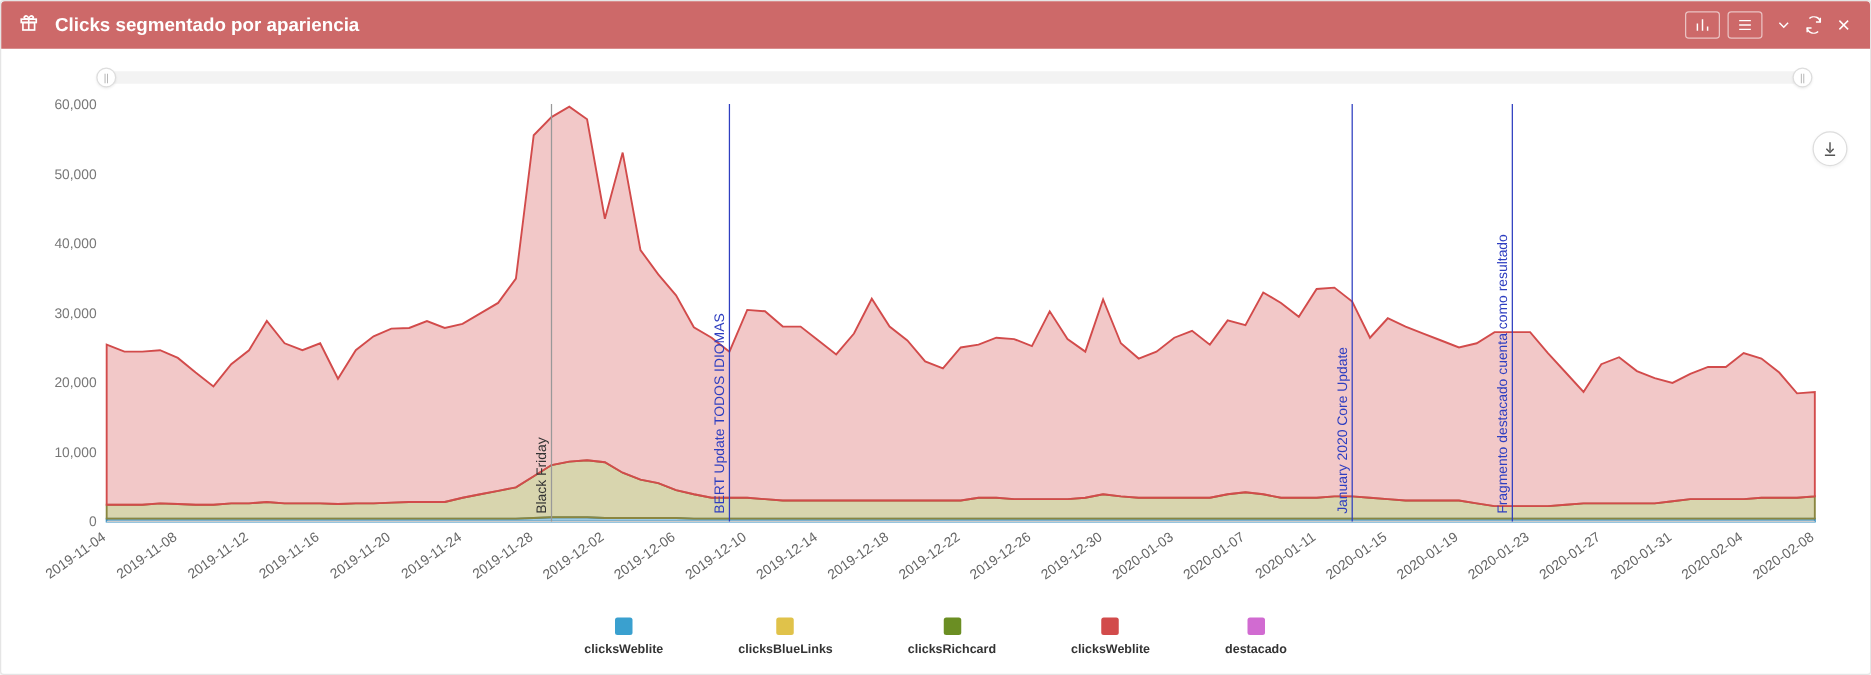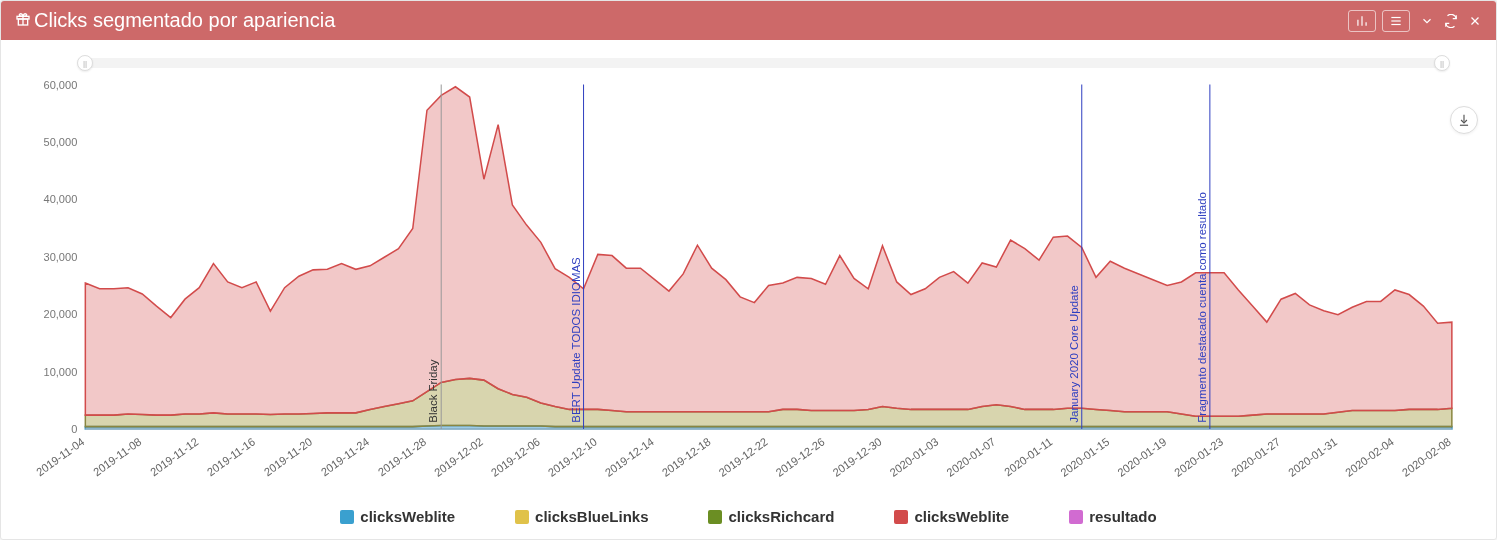--- a/index.html
+++ b/index.html
@@ -26,23 +26,23 @@
     color: #fff;
     padding: 8px 14px;
     display: flex;
     align-items: center;
     justify-content: space-between;
     border-radius: 3px 3px 0 0;
   }
   .panel-title {
     display: flex;
     align-items: center;
-    gap: 3px;
-    font-size: 20px;
-    font-weight: 400;
+    gap: 13px;
+    font-size: 15px;
+    font-weight: 700;
   }
   .panel-controls {
     display: flex;
     align-items: center;
     gap: 10px;
   }
   .panel-buttons {
     display: flex;
     gap: 6px;
   }
@@ -133,24 +133,25 @@
     display: flex;
     justify-content: center;
     gap: 60px;
     padding: 6px 0 4px 0;
     flex-wrap: wrap;
   }
   .legend-item {
     display: flex;
     align-items: center;
     gap: 6px;
-    font-size: 15px;
+    font-size: 10px;
     font-weight: 600;
     color: #333;
     cursor: pointer;
+    flex-direction: column;
   }
   .legend-swatch {
     width: 14px;
     height: 14px;
     border-radius: 2px;
   }
 </style>
 </head>
 <body>
 
@@ -280,17 +281,17 @@
         <div class="legend-item">
           <span class="legend-swatch" style="background: rgb(107, 142, 35);"></span>
           <span>clicksRichcard</span>
         </div>
         <div class="legend-item">
           <span class="legend-swatch" style="background: rgb(210, 75, 75);"></span>
           <span>clicksWeblite</span>
         </div>
         <div class="legend-item">
           <span class="legend-swatch" style="background: rgb(209, 107, 209);"></span>
-          <span>resultado</span>
+          <span>destacado</span>
         </div>
       </div>
   </div>
 </div>
 
 </body></html>

